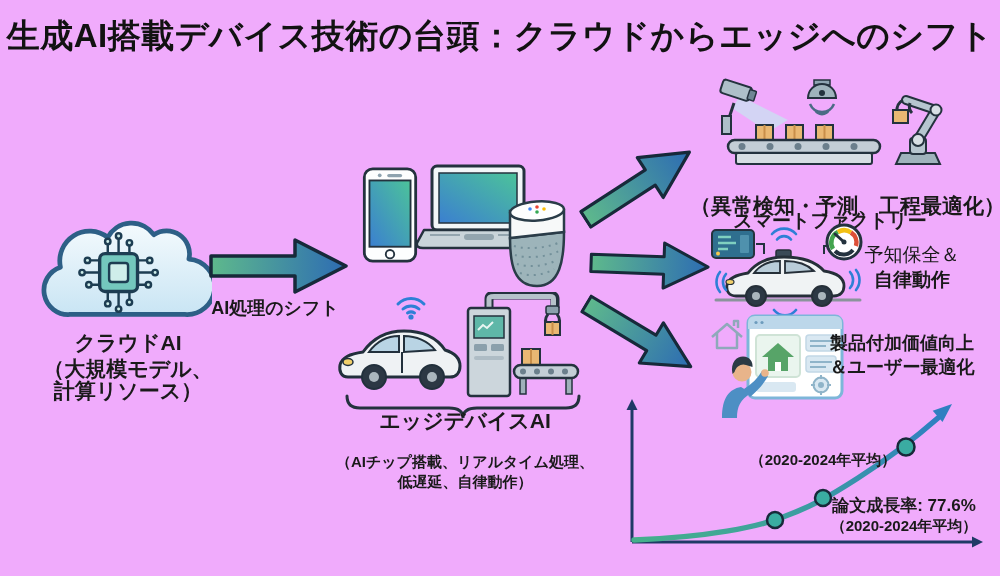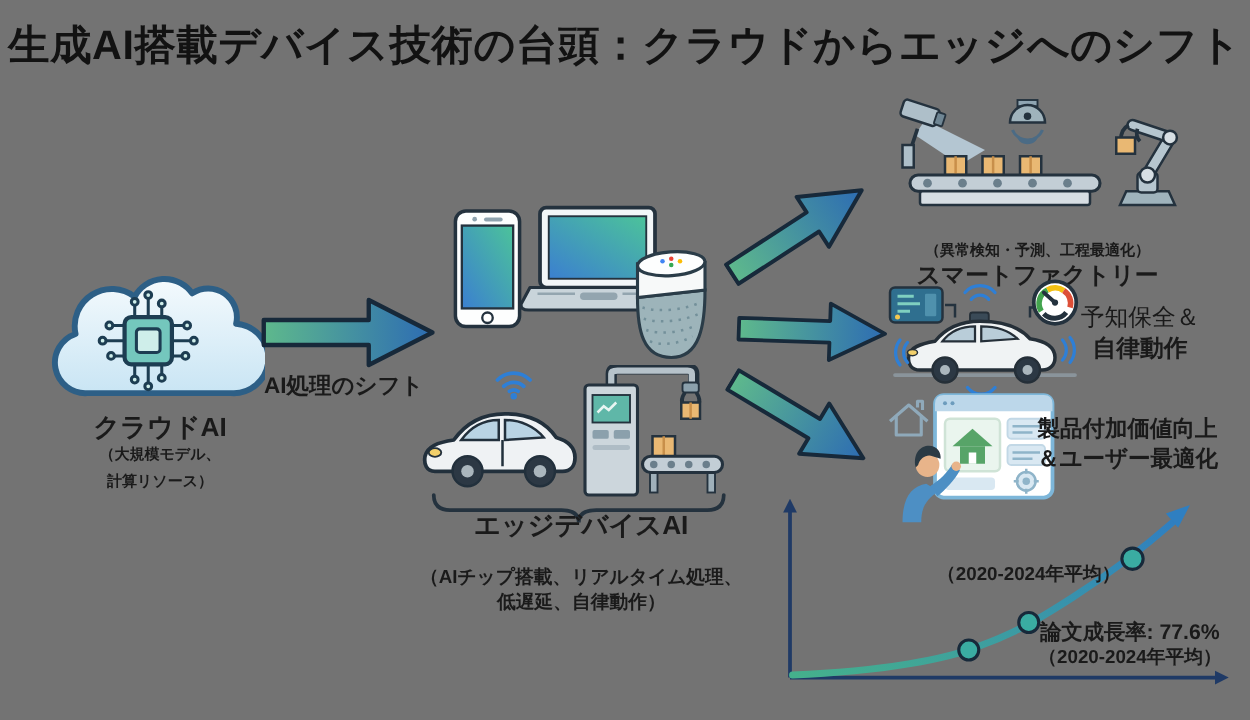--- a/index.html
+++ b/index.html
@@ -1,25 +1,25 @@
 <!DOCTYPE html>
 <html><head>
 <meta charset="utf-8">
 <style>
   html,body{margin:0;padding:0;background:#fff;}
   #stage{
-    position:relative;width:1000px;height:576px;background:#737373;overflow:hidden;
+    position:relative;width:1000px;height:576px;background:#f0abfc;overflow:hidden;
     font-family:"Liberation Sans","DejaVu Sans",sans-serif;color:#1a1a1a;
   }
   .abs{position:absolute;}
   .lbl{position:absolute;text-align:center;font-weight:700;line-height:1.28;white-space:nowrap;}
   #title{top:15px;left:0;width:1000px;text-align:center;font-size:33px;font-weight:800;
          letter-spacing:0.5px;color:#121212;}
   .big{font-size:21px;font-weight:800;}
-  .mid{font-size:12px;}
+  .mid{font-size:21px;}
   .sm{font-size:15px;}
   svg{display:block;}
 </style>
 </head>
 <body>
 
 <div id="stage">
 
   <svg class="abs" width="0" height="0" aria-hidden="true">
     <defs>

